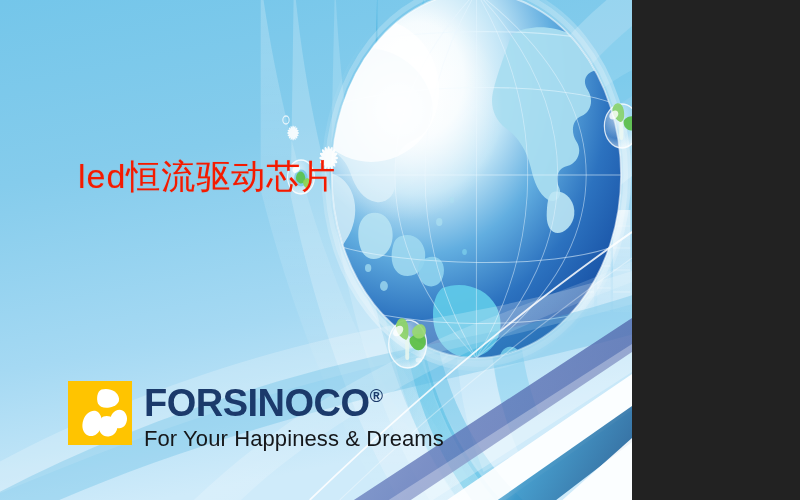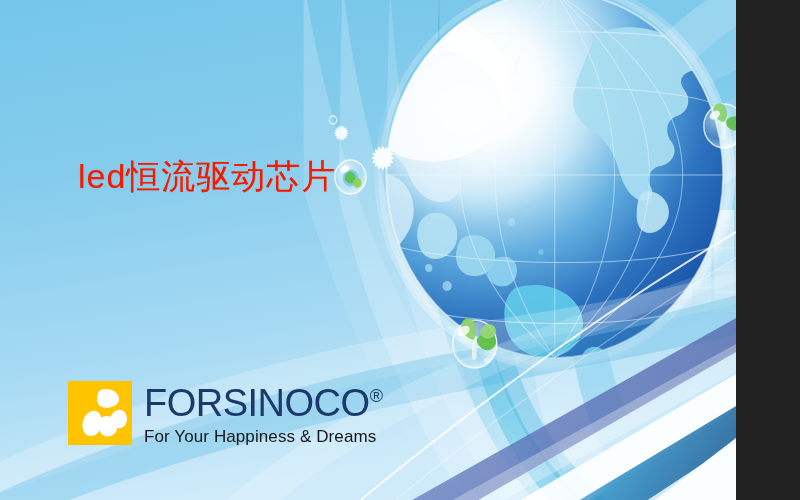--- a/index.html
+++ b/index.html
@@ -1,21 +1,21 @@
 <!DOCTYPE html>
 <html><head>
 <meta charset="utf-8">
 <title>FORSINOCO LED Banner</title>
 <style>
   html,body{margin:0;padding:0;background:#222;}
   *{box-sizing:border-box;}
 
   #stage{
     position:relative;
-    width:736px;height:500px;
+    width:632px;height:500px;
     overflow:hidden;
     font-family:"Liberation Sans","DejaVu Sans",sans-serif;
     background:linear-gradient(165deg,#74c6ea 0%,#82cbec 28%,#9ed6f2 62%,#bfe4f7 86%,#d6eefb 100%);
   }
 
   
   .art{position:absolute;inset:0;width:100%;height:100%;display:block;}
 
   
   .title-block{
@@ -43,30 +43,30 @@
     width:64px;height:64px;flex:0 0 64px;
     background:#ffc400;
     position:relative;
     display:block;
   }
   .logo-mark svg{position:absolute;inset:0;width:100%;height:100%;}
   .logo-text{margin-left:12px;padding-top:3px;}
   .logo-word{
     color:#1b3a6b;
     font-size:38px;
-    font-weight:normal;
+    font-weight:bold;
     letter-spacing:-0.5px;
     line-height:1;
     white-space:nowrap;
     display:block;
   }
   .logo-word .reg{font-size:18px;vertical-align:super;letter-spacing:0;}
   .logo-tag{
     color:#15171a;
-    font-size:17px;
+    font-size:22px;
     font-weight:400;
     letter-spacing:.1px;
     line-height:1;
     margin-top:6px;
     white-space:nowrap;
     display:block;
   }
 </style>
 </head>
 <body>

